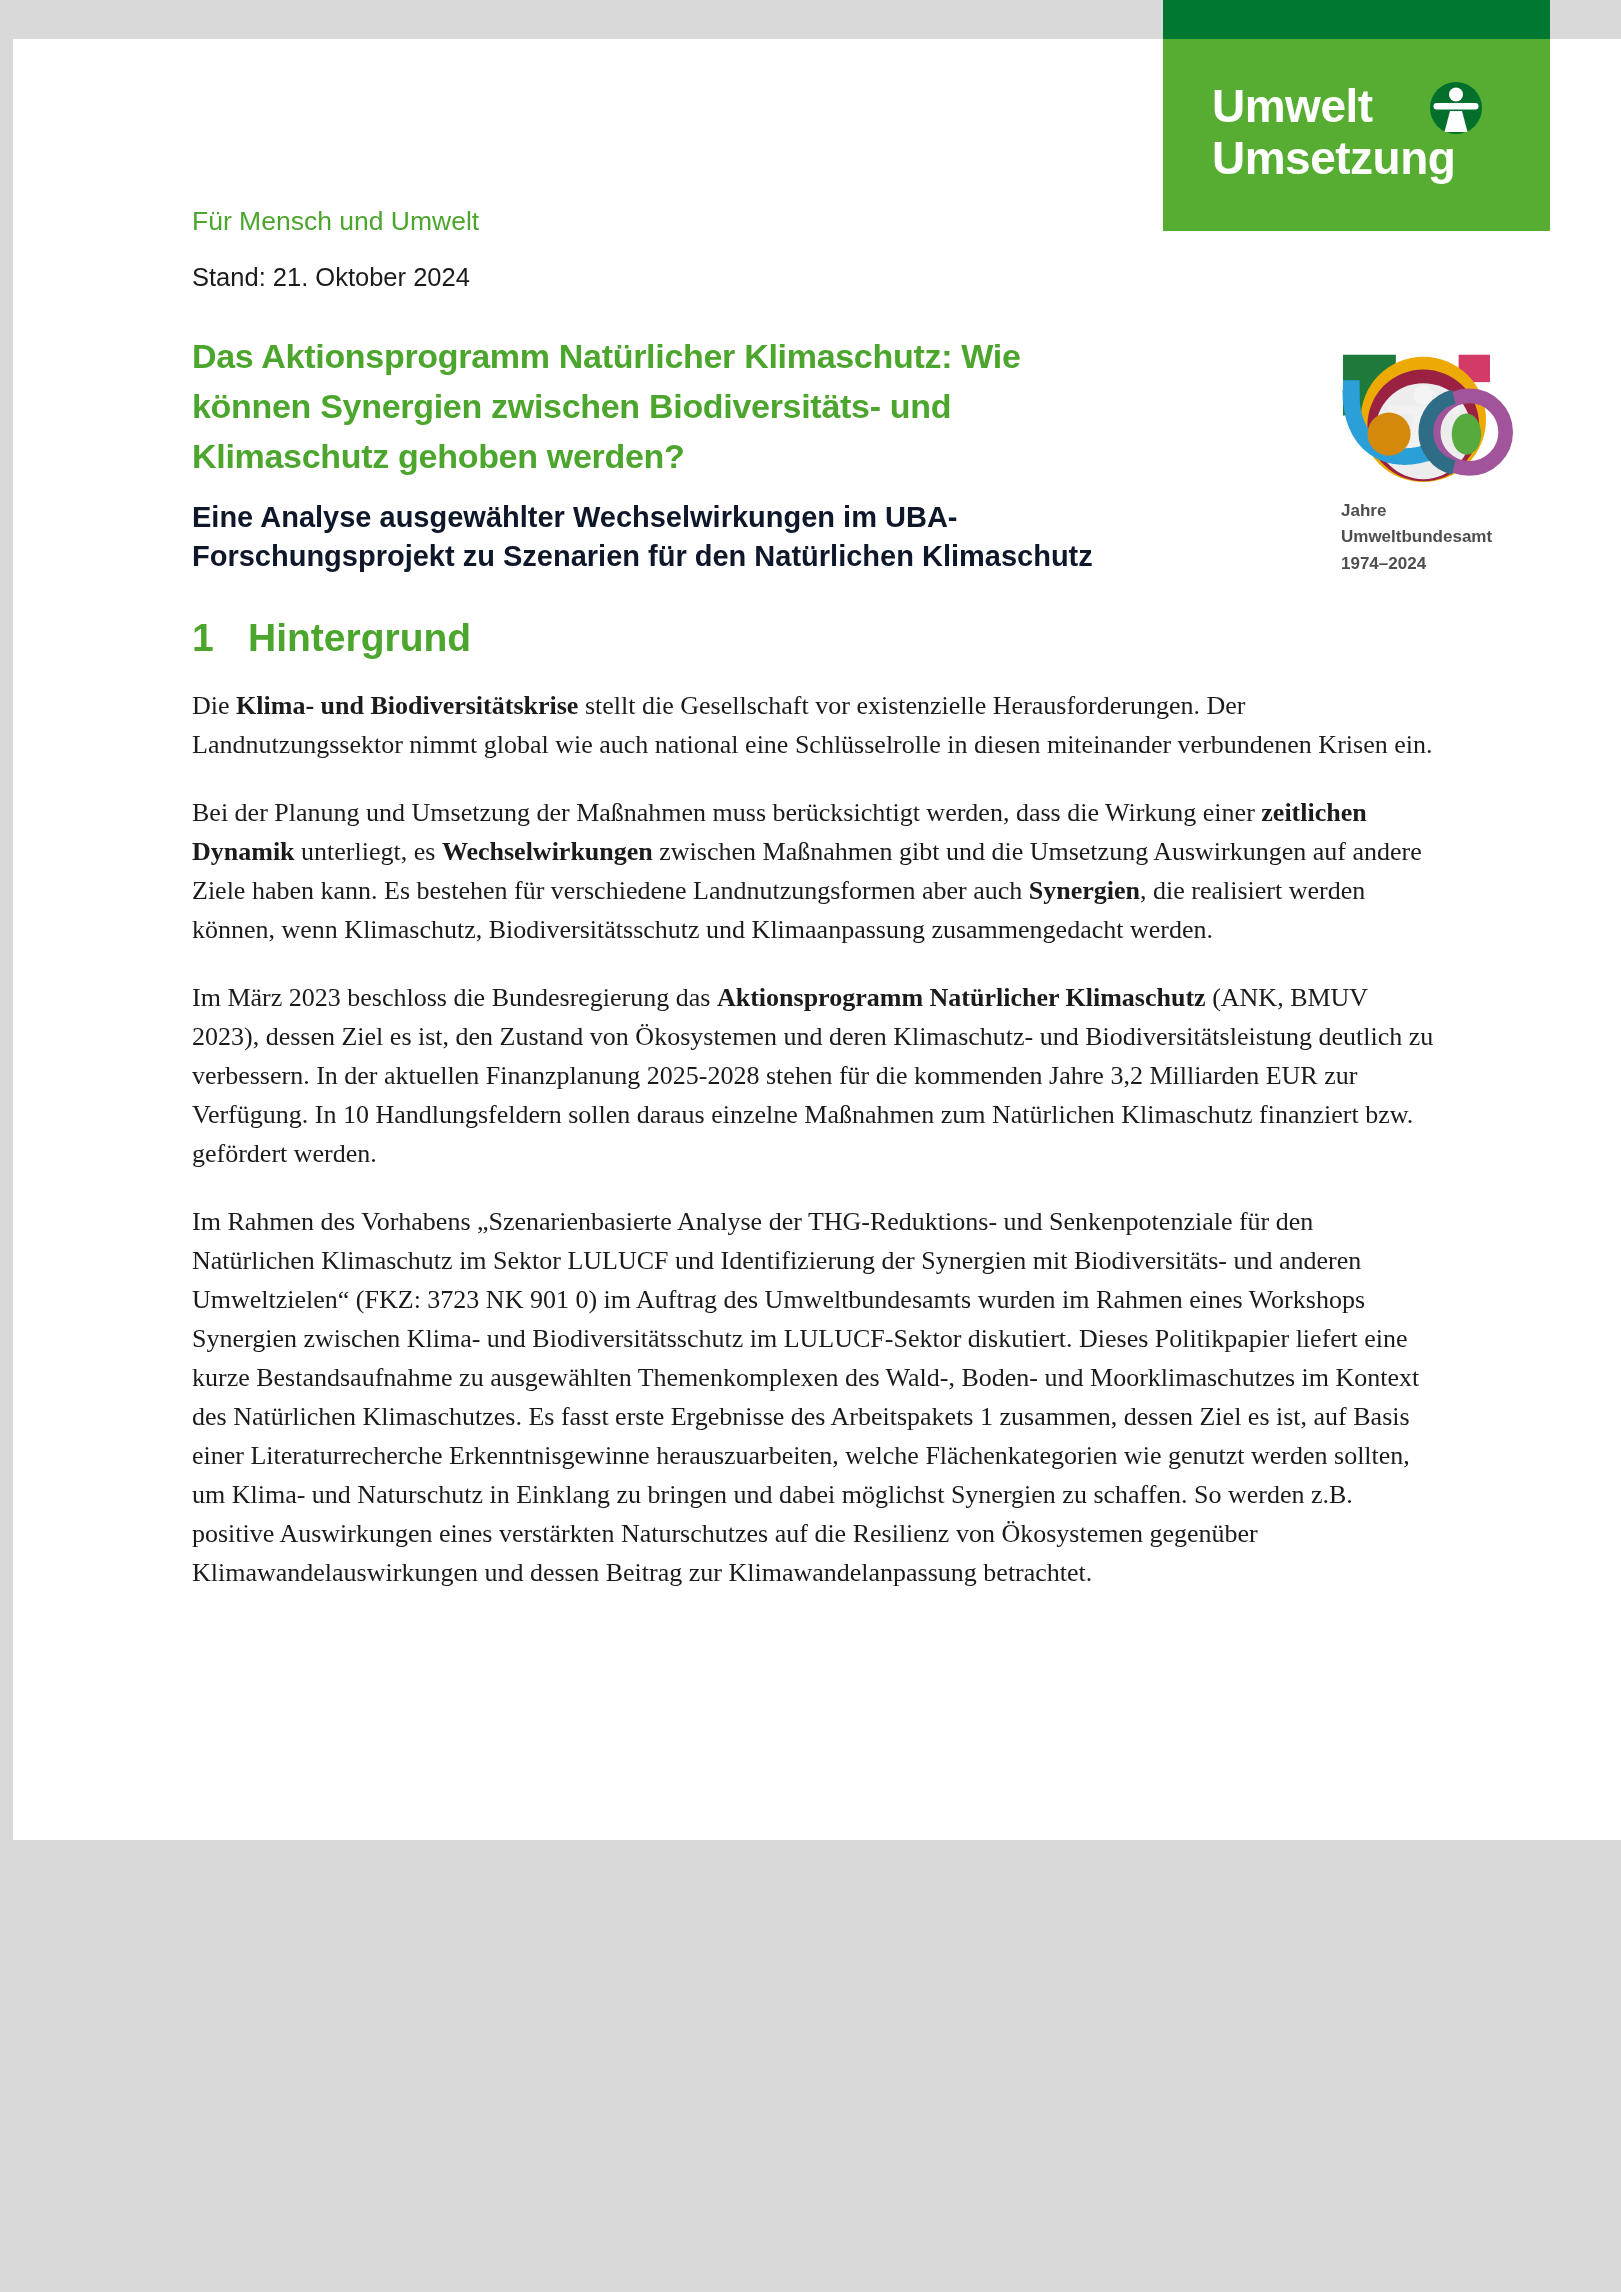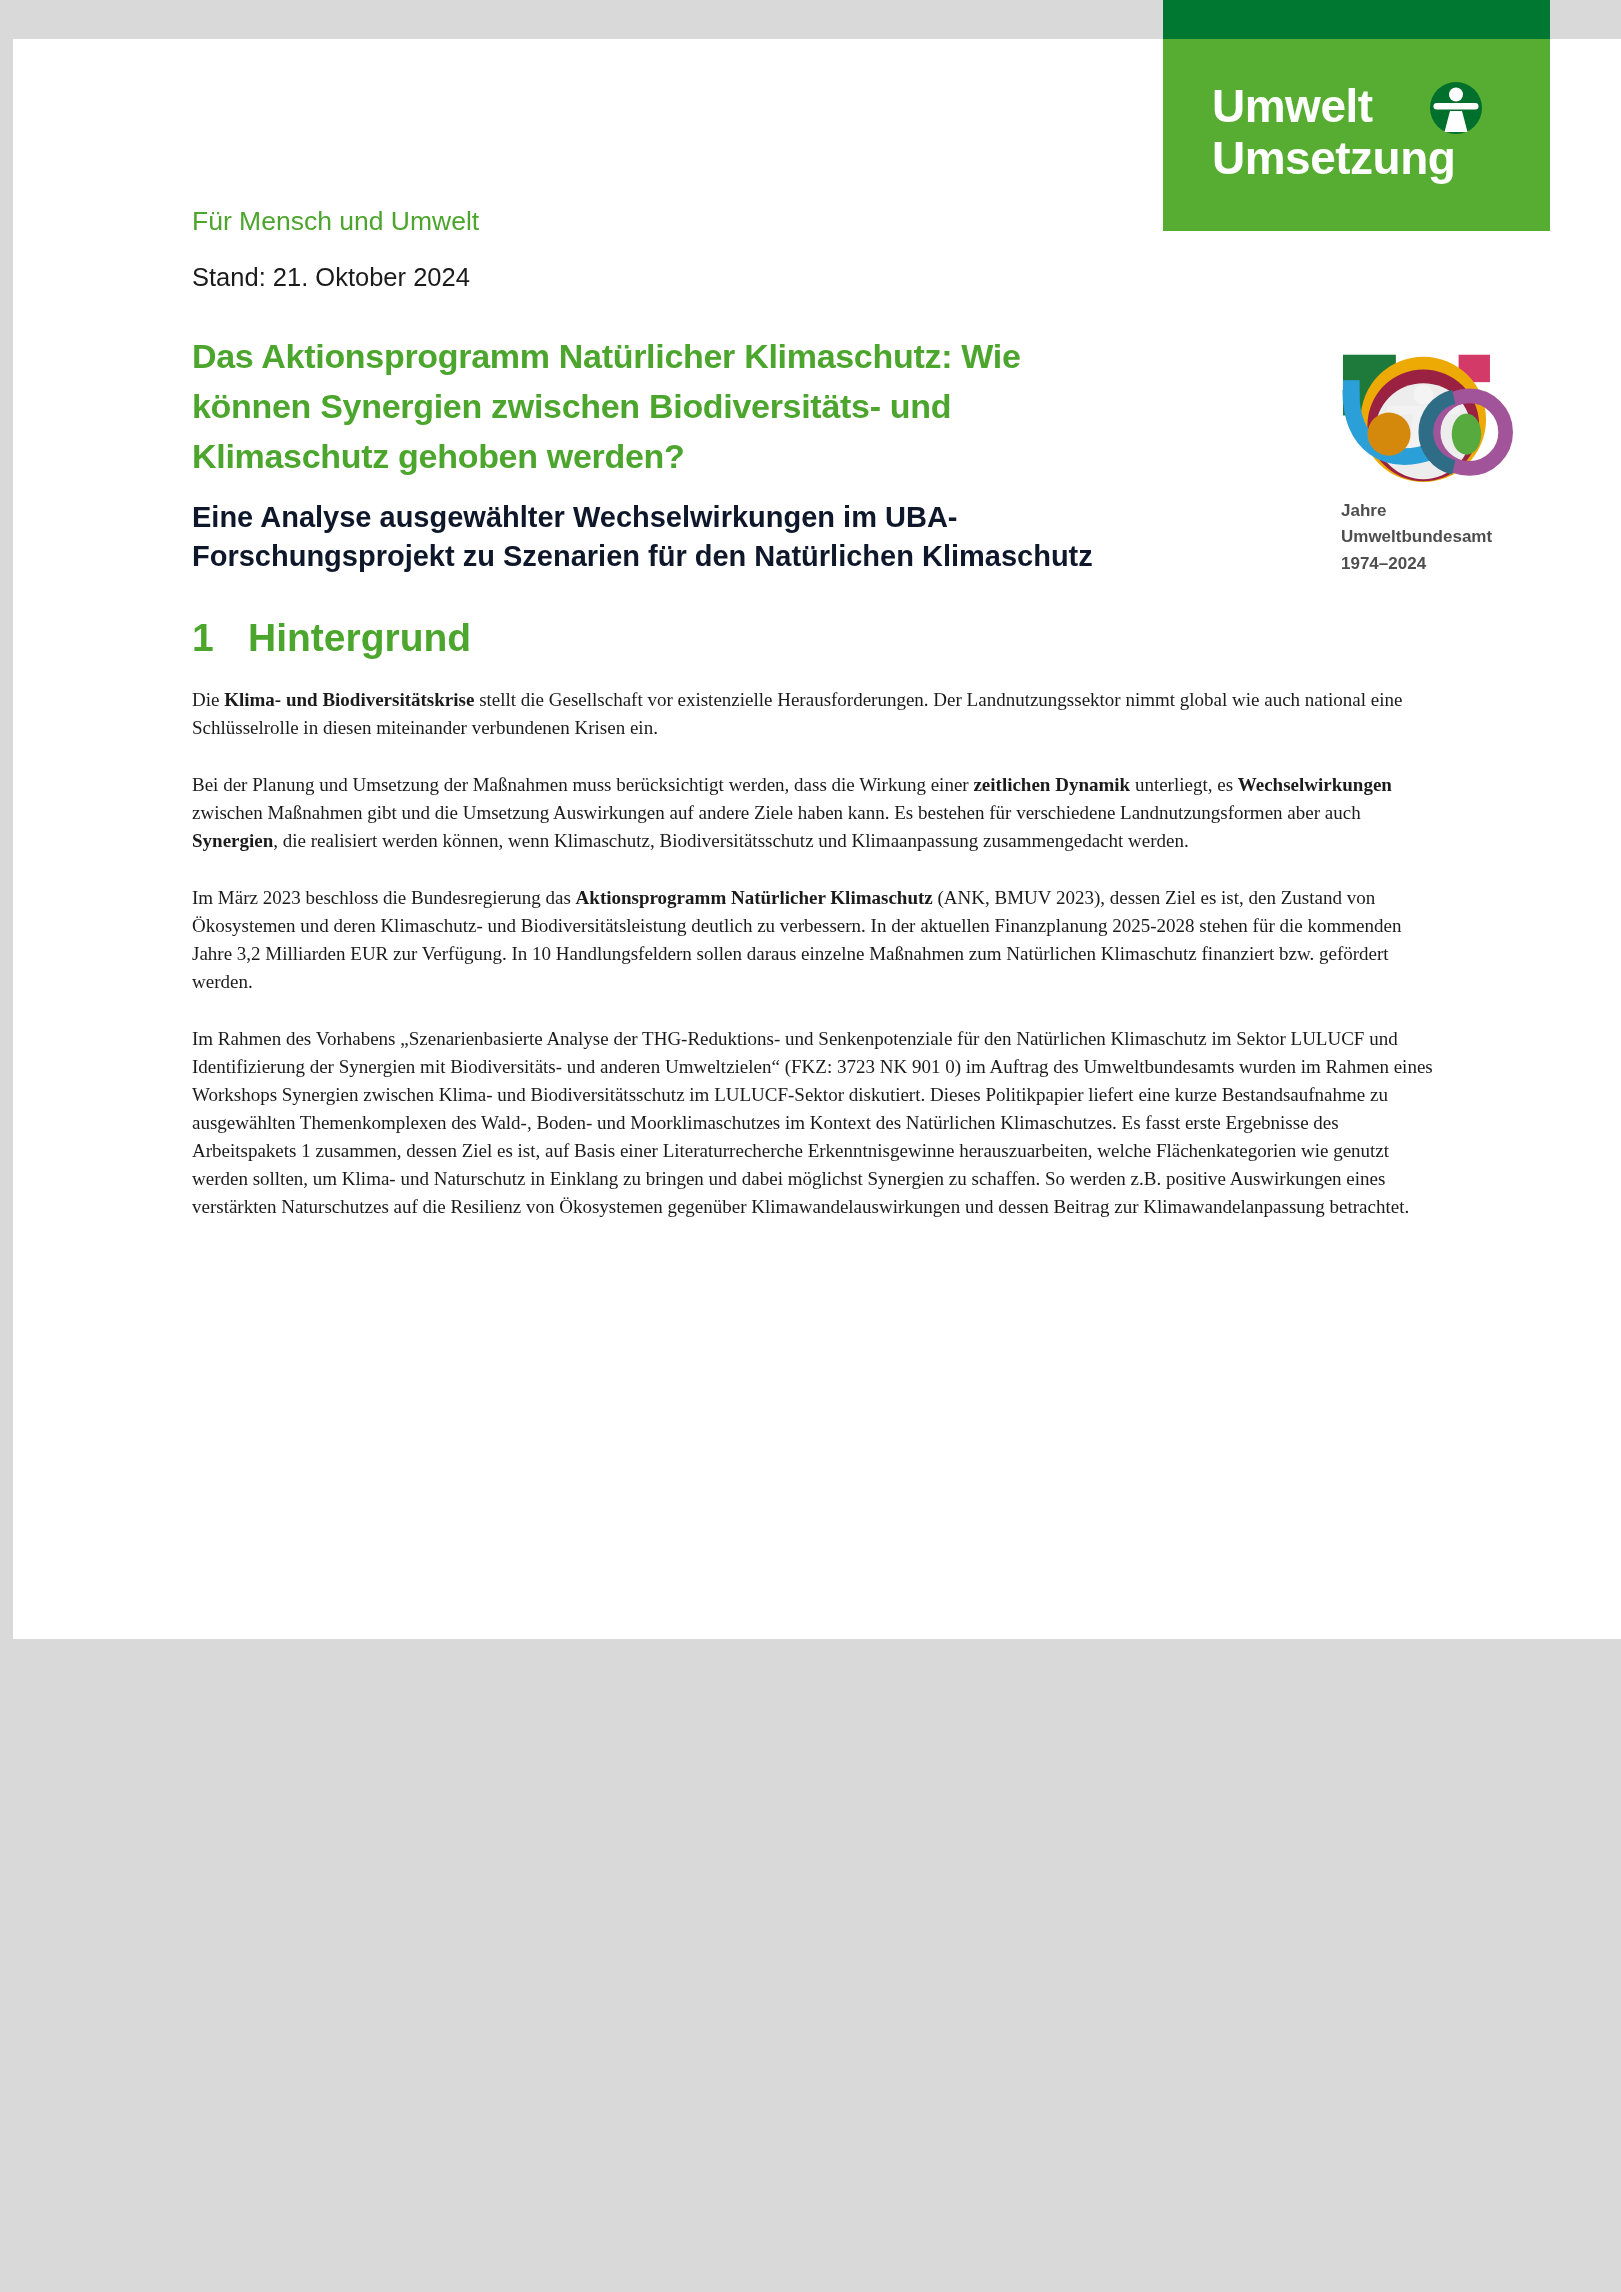--- a/index.html
+++ b/index.html
@@ -1,16 +1,16 @@
 <!DOCTYPE html>
 <html><head>
 <meta charset="utf-8">
 <style>
   html,body{margin:0;padding:0;background:#d9d9d9;}
-  .canvas{position:relative;width:1621px;height:1639px;background:#d9d9d9;overflow:hidden;
+  .canvas{position:relative;width:1621px;height:1840px;background:#d9d9d9;overflow:hidden;
           font-family:"Liberation Sans",sans-serif;}
   .page{position:absolute;left:12.7px;top:39px;width:1608px;height:2253px;background:#ffffff;}
 
   
   .uba-box{position:absolute;left:1163px;top:0;width:387px;height:231px;}
   .uba-dark{position:absolute;left:0;top:0;width:100%;height:39px;background:#007832;}
   .uba-light{position:absolute;left:0;top:39px;width:100%;height:192px;background:#57ad31;}
   .uba-text{position:absolute;left:49px;top:80px;color:#ffffff;font-weight:bold;
             font-size:46px;line-height:52px;letter-spacing:-0.5px;}
   .uba-icon{position:absolute;left:267px;top:82px;width:52px;height:52px;}
@@ -30,21 +30,21 @@
   .anniv svg{display:block;}
   .anniv-text{margin-top:9.8px;color:#4e4e4e;font-weight:bold;font-size:17px;line-height:26.5px;}
 
   
   .h1{position:absolute;left:192px;top:616px;color:#4ca52d;font-weight:bold;font-size:39px;}
   .h1 .num{display:inline-block;width:56px;}
 
   
   .body-text{position:absolute;left:192px;top:686px;width:1245px;}
   .body-text p{margin:0 0 29px 0;font-family:"Liberation Serif",serif;
-               font-size:19px;line-height:28px;color:#1b1b1b;}
+               font-size:26px;line-height:39px;color:#1b1b1b;}
   .body-text .b{font-weight:bold;}
 
   
   .pagenum{position:absolute;left:192px;top:2178px;width:1245px;text-align:center;
            font-size:24.5px;color:#1b1b1b;}
 </style>
 </head>
 <body>
 
 <div class="canvas">

